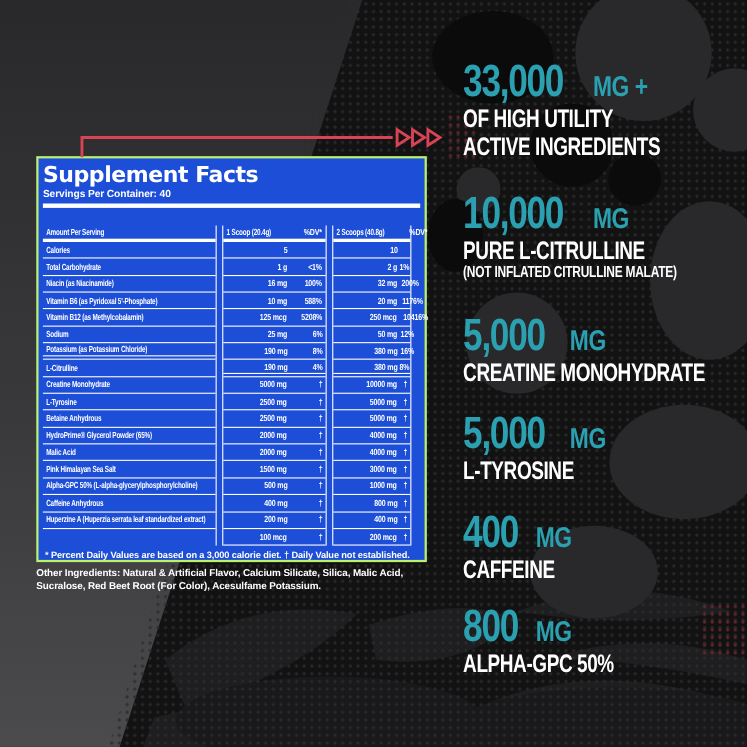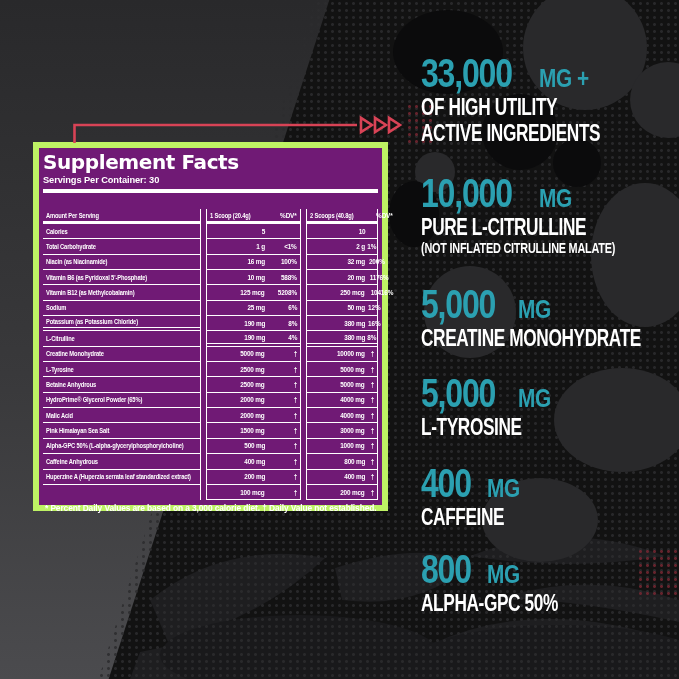--- a/index.html
+++ b/index.html
@@ -19,21 +19,21 @@
   .blob-svg{position:absolute;inset:0;z-index:4;}
   .red-dots{position:absolute;z-index:5;opacity:.8;
     background-image:radial-gradient(circle,#7a2733 1.1px,transparent 1.8px);
     background-size:7px 7px;}
 
   
   .connector{position:absolute;inset:0;z-index:20;pointer-events:none;}
 
   
   .panel{position:absolute;left:33px;top:142px;width:355px;height:369px;z-index:10;
-    background:#701a75;border:6px solid #bef264;box-sizing:border-box;padding:0 4px;color:#fff;}
+    background:#1d4ed8;border:2px solid #bef264;box-sizing:border-box;padding:0 4px;color:#fff;}
   .sf-title{font-family:"DejaVu Sans",sans-serif;font-weight:bold;font-size:20px;
     letter-spacing:-.4px;margin-top:3px;line-height:22px;}
   .serving{font-size:9.3px;font-weight:bold;line-height:11px;margin-top:2px;letter-spacing:-.1px;}
   .topbar{height:4px;background:#fff;margin-top:3px;}
   .tablewrap{display:flex;gap:5px;margin-top:16px;}
   .col{box-sizing:border-box;}
   .col-names{width:158px;border-right:1.5px solid #fff;}
   .col-g1{width:95px;border-left:1.5px solid #fff;border-right:1.5px solid #fff;}
   .col-g2{width:72px;border-left:1.5px solid #fff;border-right:1.5px solid #fff;}
   .cell{height:15.35px;display:flex;align-items:center;border-bottom:1.8px solid #fff;
@@ -114,21 +114,21 @@
     <path d="M74.5 143 L74.5 125 L357 125" fill="none" stroke="#D84356" stroke-width="2.6"></path>
     <g fill="none" stroke="#D84356" stroke-width="2.6" stroke-linejoin="miter">
       <path d="M361 117.8 L372 125 L361 132.2 Z"></path>
       <path d="M375 117.8 L386 125 L375 132.2 Z"></path>
       <path d="M389 117.8 L400 125 L389 132.2 Z"></path>
     </g>
   </svg>
 
   <div class="panel">
     <div class="sf-title">Supplement Facts</div>
-    <div class="serving">Servings Per Container: 30</div>
+    <div class="serving">Servings Per Container: 40</div>
     <div class="topbar"></div>
     <div class="tablewrap">
       <div class="col col-names">
         <div class="cell hcell hdr-label">
             <span class="cx n">Amount Per Serving</span>
           </div>
       <div class="cell ncell">
             <span class="cx n">Calories</span>
           </div>
           <div class="cell ncell">
@@ -485,20 +485,21 @@
             </span>
             <span class="dv">
               <span class="cx">†</span>
             </span>
           </div>
         </div>
     </div>
     <div class="footnote">* Percent Daily Values are based on a 3,000 calorie diet. † Daily Value not established.</div>
   </div>
 
+  <div class="other-ing">Other Ingredients: Natural &amp; Artificial Flavor, Calcium Silicate, Silica, Malic Acid, Sucralose, Red Beet Root (For Color), Acesulfame Potassium.</div>
 
   <div class="hl" style="top:53px;">
     <div class="hl-num"><span class="num">33,000</span><span class="unit">MG +</span></div>
     <div class="hl-line"><span class="cxl">OF HIGH UTILITY</span></div>
     <div class="hl-line"><span class="cxl">ACTIVE INGREDIENTS</span></div>
   </div>
 
   <div class="hl" style="top:173px;">
     <div class="hl-num"><span class="num">10,000</span><span class="unit">MG</span></div>
     <div class="hl-line"><span class="cxl">PURE L-CITRULLINE</span></div>

